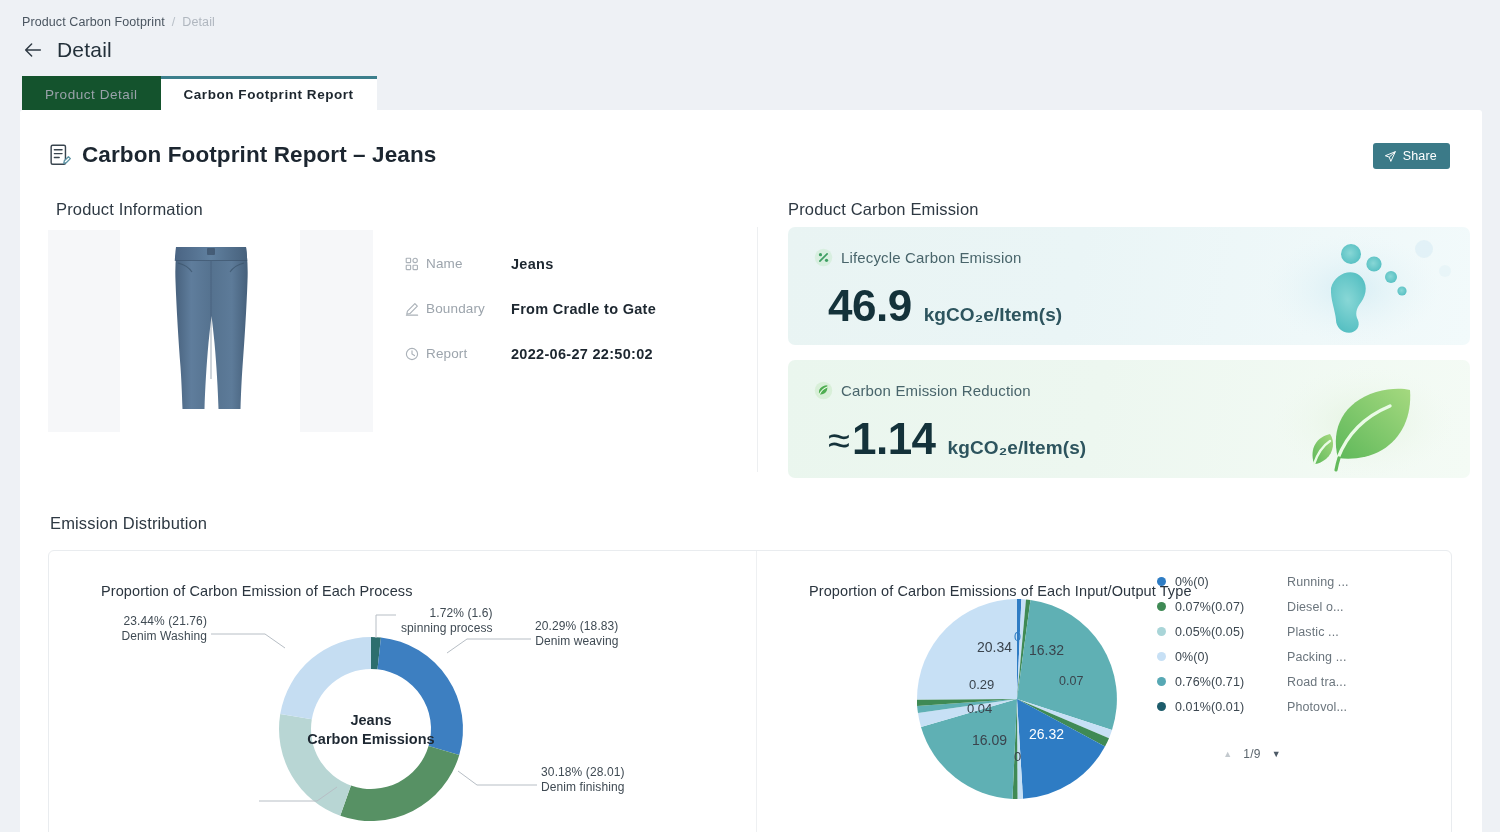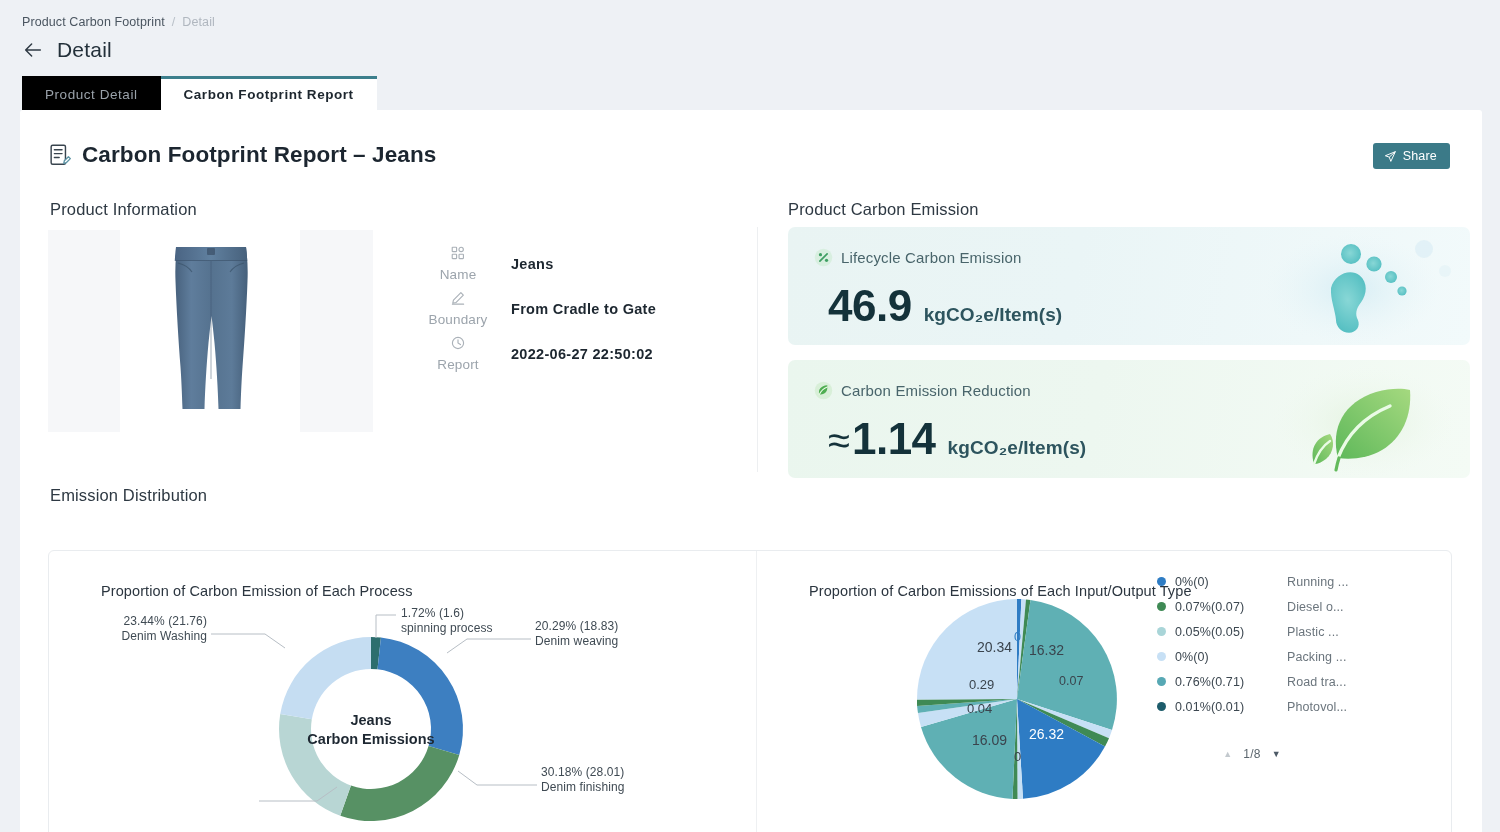--- a/index.html
+++ b/index.html
@@ -33,21 +33,21 @@
 
   
   .tabbar {
     position: absolute; left: 22px; top: 76px;
     display: flex; align-items: flex-end; height: 34px;
   }
   .tab {
     height: 34px; padding: 0 23px;
     display: flex; align-items: center; justify-content: center;
     font-size: 13.5px; letter-spacing: .55px; cursor: pointer;
-    background: #000000; color: #9aa2aa;
+    background: #14532d; color: #9aa2aa;
     border-top: 3px solid transparent;
   }
   .tab.active {
     background: #ffffff; color: #1d262e; font-weight: 700;
     border-top: 3px solid #3c7f8c;
   }
 
   
   .sheet {
     position: absolute; left: 20px; top: 110px;
@@ -70,23 +70,23 @@
     height: 26px; padding: 0 13px 0 11px;
     display: flex; align-items: center; gap: 6px;
     font-size: 12.5px; font-family: "Liberation Sans", sans-serif;
     cursor: pointer; letter-spacing: .2px;
   }
   .share-btn svg { width: 13px; height: 13px; display: block; }
 
   
   .sec-title { font-size: 16.5px; color: #2e3943; font-weight: 400; letter-spacing: .15px; }
 
-  #prod-info-title { position: absolute; left: 30px; top: 90px; }
+  #prod-info-title { position: absolute; left: 36px; top: 90px; }
   #prod-emis-title { position: absolute; left: 768px; top: 90px; }
-  #emis-dist-title { position: absolute; left: 30px; top: 376px; }
+  #emis-dist-title { position: absolute; left: 30px; top: 404px; }
 
   
   .prod-info {
     position: absolute; left: 28px; top: 117px;
     width: 710px; height: 245px;
     display: flex; align-items: flex-start;
     border-right: 1px solid #edeff1;
   }
   .prod-img-wrap {
     width: 325px; height: 202px; margin-top: 3px;
@@ -96,21 +96,21 @@
   .prod-img-inner {
     position: absolute; left: 72px; top: 0; width: 180px; height: 202px;
     background: #ffffff;
   }
   .jeans-svg { position: relative; width: 86px; height: 180px; display: block; }
 
   .fields { margin-left: 32px; margin-top: 14px; width: 330px; }
   .field-row { display: flex; align-items: center; height: 45px; }
   .field-label {
     display: flex; align-items: center; gap: 7px;
-    width: 106px; color: #9ca4ac; font-size: 13.5px; letter-spacing: .15px; flex-direction: column;
+    width: 106px; color: #9ca4ac; font-size: 13.5px; letter-spacing: .15px;
   }
   .field-label svg { width: 14px; height: 14px; display: block; flex: 0 0 14px; color: #aab1b8; }
   .field-value { font-size: 14.5px; font-weight: 700; color: #1d2730; letter-spacing: .3px; }
 
   
   .emis-card {
     position: absolute; left: 768px; width: 682px; height: 118px;
     border-radius: 7px; overflow: hidden;
   }
   #card-lifecycle { top: 117px; background: linear-gradient(100deg,#e9f4f3 0%,#eaf5f6 42%,#f2fafb 100%); }
@@ -154,21 +154,21 @@
   .pager {
     position: absolute; left: 400px; top: 196px; width: 190px;
     display: flex; align-items: center; justify-content: center; gap: 11px;
     font-size: 12px; color: #5b656d;
   }
   .pager .tri { cursor: pointer; font-size: 9px; line-height: 1; }
   .tri-up { color: #c3c9ce; }
   .tri-dn { color: #4d5a66; }
   .pager-label { letter-spacing: .3px; }
 
-  .lbl { position: absolute; font-size: 12px; color: #3f4a53; line-height: 14.5px; letter-spacing: .1px; }
+  .lbl { position: absolute; font-size: 12px; color: #3f4a53; line-height: 14.5px; letter-spacing: .1px; text-align: right; }
   .lbl.r { text-align: right; }
 </style>
 </head>
 <body>
 
 <div class="page">
 
   <div class="breadcrumb">
     <span>Product Carbon Footprint</span>
     <span class="crumb-sep">/</span>
@@ -453,19 +453,19 @@
           </div>
           <div class="legend-row">
             <span class="legend-dot" style="background:#1d5c6b"></span>
             <span class="legend-val">0.01%(0.01)</span>
             <span class="legend-name">Photovol...</span>
           </div>
         </div>
 
         <div class="pager">
           <span class="tri tri-up">▲</span>
-          <span class="pager-label">1/8</span>
+          <span class="pager-label">1/9</span>
           <span class="tri tri-dn">▼</span>
         </div>
       </div>
     </div>
   </div>
 </div>
 
 </body></html>

